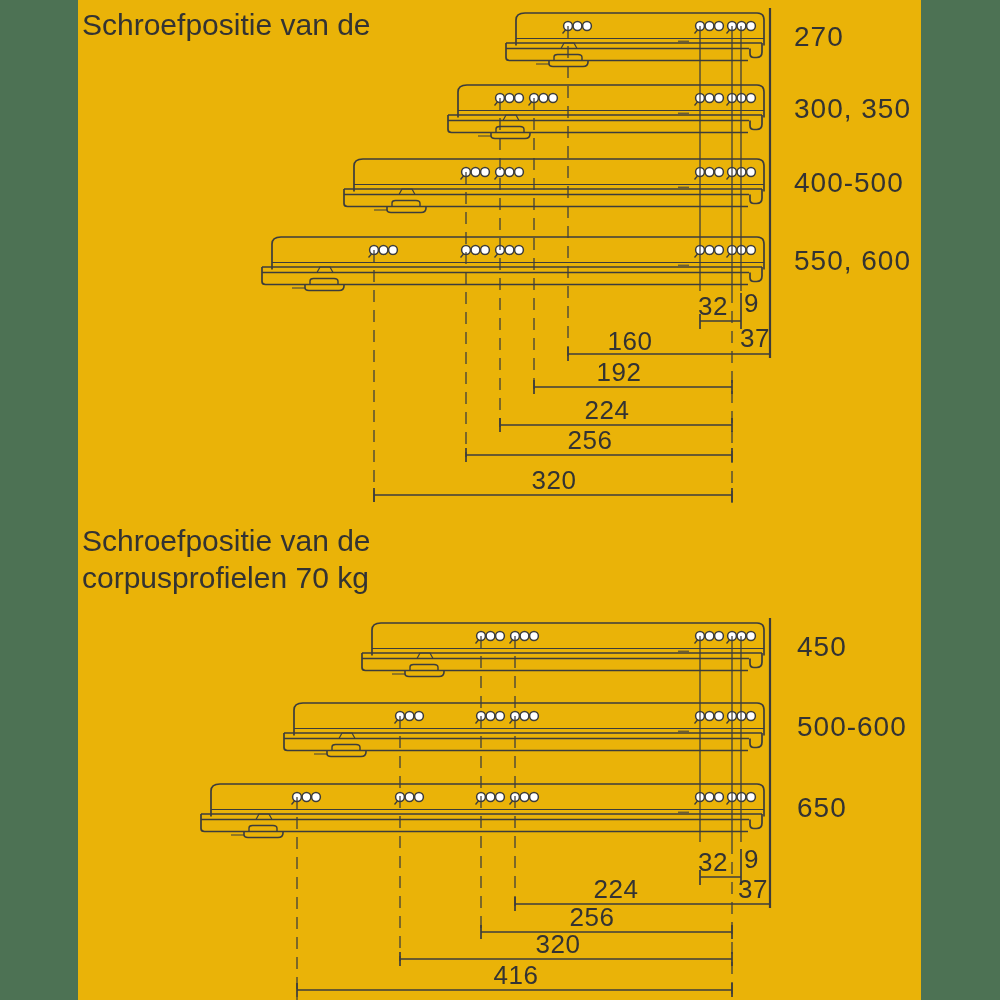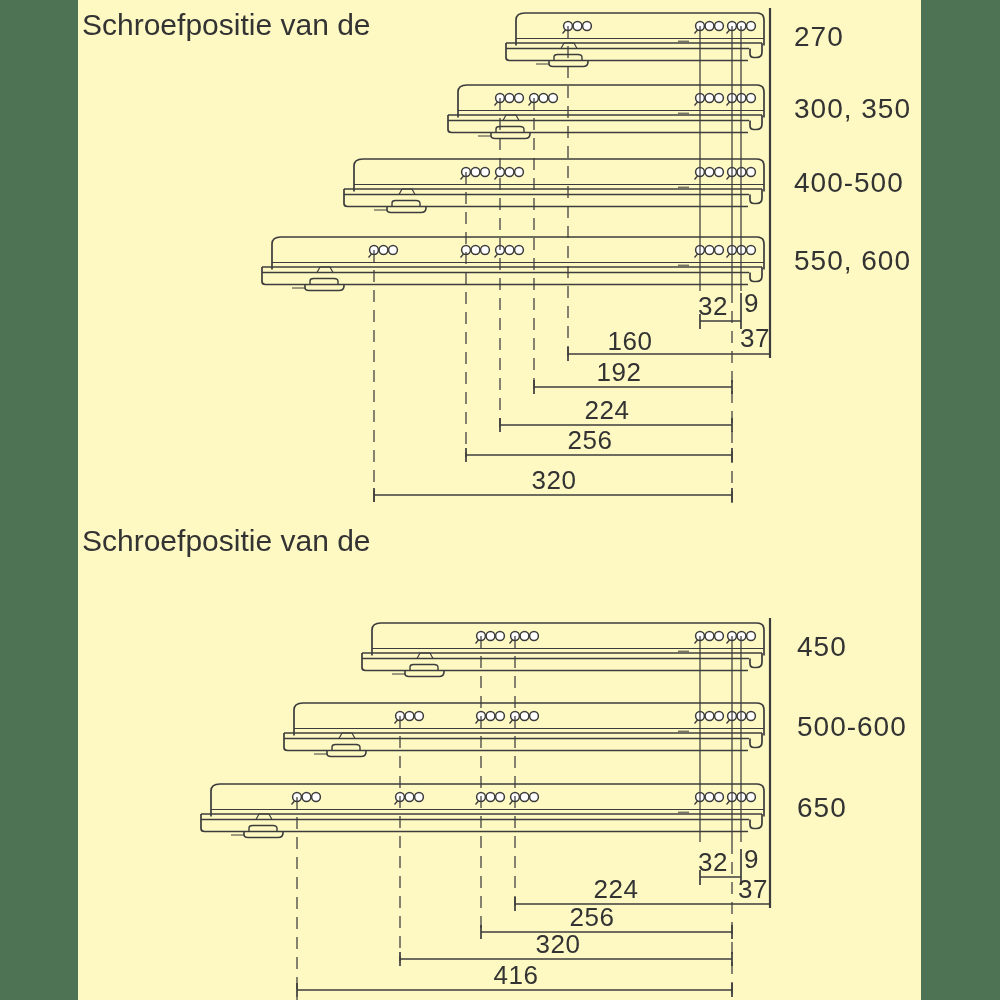--- a/index.html
+++ b/index.html
@@ -1,35 +1,36 @@
 <!DOCTYPE html>
 <html><head>
 <meta charset="utf-8">
 <style>
   html,body{margin:0;padding:0;background:#fff;}
-  .canvas{position:relative;width:1000px;height:1000px;background:#fef9c3;overflow:hidden;
+  .canvas{position:relative;width:1000px;height:1000px;background:#eab308;overflow:hidden;
           font-family:"Liberation Sans", sans-serif;}
   .band{position:absolute;top:0;height:1000px;}
   .title{position:absolute;left:82px;font-size:30px;line-height:37px;color:#333;}
   svg{position:absolute;left:0;top:0;}
   text{font-family:"Liberation Sans", sans-serif;}
 </style>
 </head>
 <body>
 
 <div class="canvas">
   <div class="band" id="band-left" style="left: 0px; width: 78px; background: rgb(77, 114, 84);"></div>
   <div class="band" id="band-right" style="left: 921px; width: 79px; background: rgb(77, 114, 84);"></div>
 
   <div class="title" id="title-0" style="top: 6px;">
     <div>Schroefpositie van de</div>
   </div>
 
   <div class="title" id="title-1" style="top: 522px;">
     <div>Schroefpositie van de</div>
+    <div>corpusprofielen 70 kg</div>
   </div>
 
   <svg id="diagram" width="1000" height="1000" viewBox="0 0 1000 1000">
       <g>
         <path d="M 516 45.5 L 516 20 Q 516 13 525 13 L 757 13 Q 764 13 764 20 L 764 45.5" fill="none" stroke="#3c3c3c" stroke-width="1.7"></path>
         <path d="M 516 38.5 L 764 38.5" fill="none" stroke="#3c3c3c" stroke-width="1.1"></path>
         <path d="M 678 41.2 L 689 41.2" fill="none" stroke="#3c3c3c" stroke-width="1"></path>
         <path d="M 506 43 L 762 43" fill="none" stroke="#3c3c3c" stroke-width="1.7"></path>
         <path d="M 506 48.5 L 749 48.5" fill="none" stroke="#3c3c3c" stroke-width="1.7"></path>
         <path d="M 506 43 L 506 57.5 Q 506 60.5 509.5 60.5 L 748 60.5" fill="none" stroke="#3c3c3c" stroke-width="1.7"></path>

